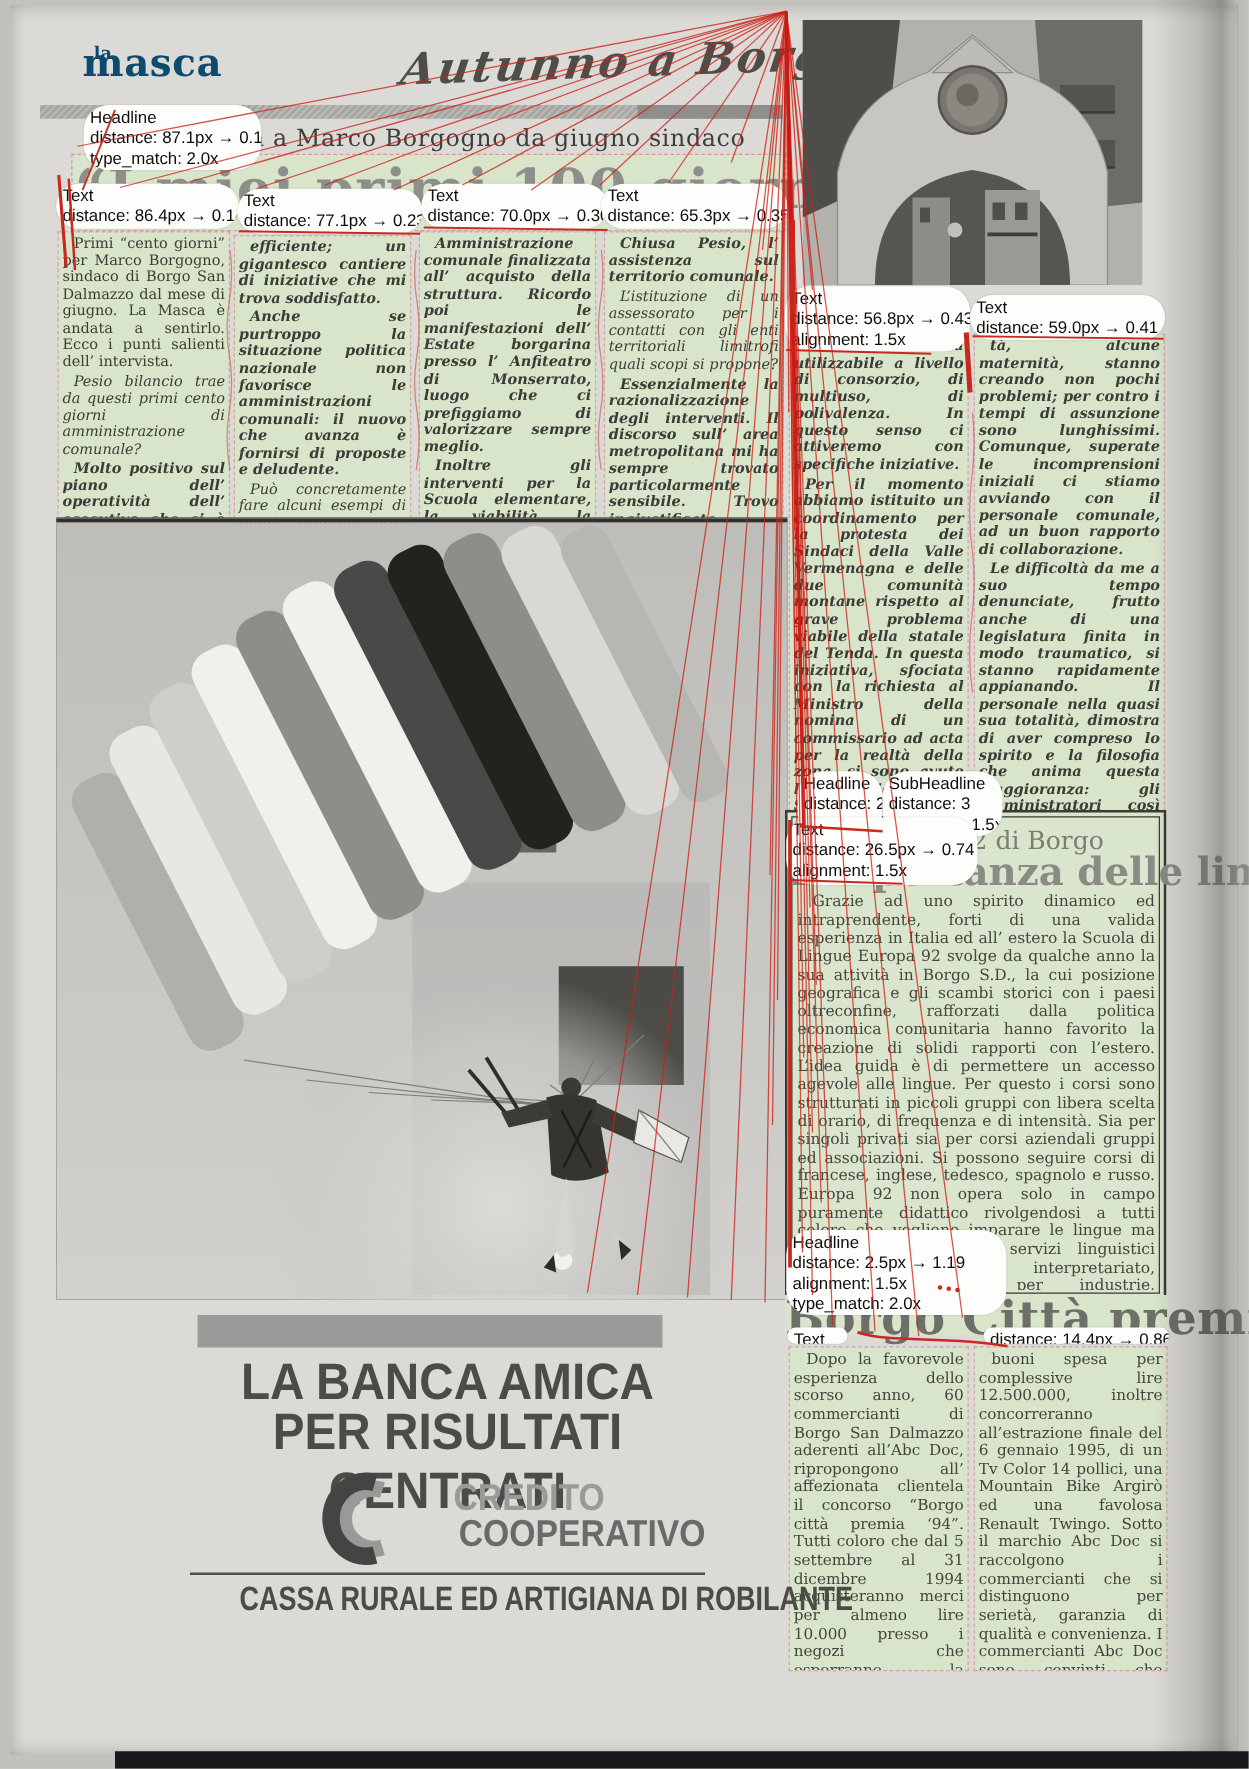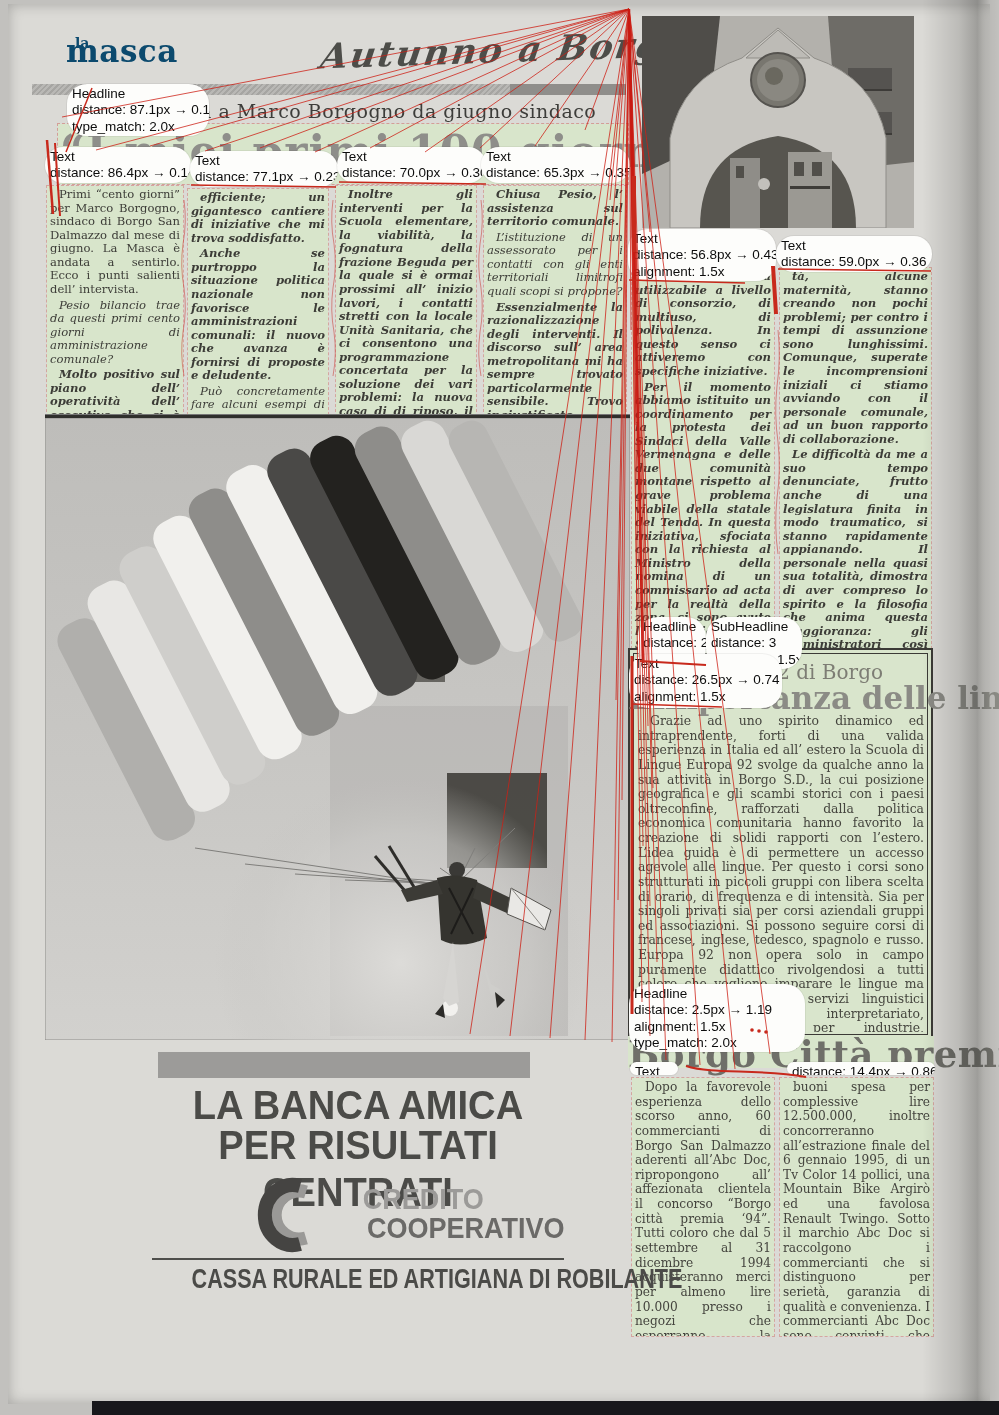--- a/index.html
+++ b/index.html
@@ -109,20 +109,21 @@
     <p class="n">Primi “cento giorni” per Marco Borgogno, sindaco di Borgo San Dalmazzo dal mese di giugno. La Masca è andata a sentirlo. Ecco i punti salienti dell’ intervista.</p>
     <p class="q">Pesio bilancio trae da questi primi cento giorni di amministrazione comunale?</p>
     <p class="a">Molto positivo sul piano dell’ operatività dell’ esecutivo che si è messo al lavoro alacremente. I risultati non si sono fatti attendere: lavori pubblici, scuola, manifestazioni, assistenza, urbanistica, sport, il tutto coordinato da un assessorato alle finanze veramente innovativo ed</p>
   </div>
 <div class="abs col green" style="left:188px;top:189px;width:140px;height:230px;">
     <p class="a">efficiente; un gigantesco cantiere di iniziative che mi trova soddisfatto.</p>
     <p class="a">Anche se purtroppo la situazione politica nazionale non favorisce le amministrazioni comunali: il nuovo che avanza è fornirsi di proposte e deludente.</p>
     <p class="q">Può concretamente fare alcuni esempi di punti programmatici attuati?</p>
   </div>
 <div class="abs col green" style="left:336px;top:186px;width:140px;height:230px;">
+    <p class="a">Amministrazione comunale finalizzata all’ acquisto della struttura. Ricordo poi le manifestazioni dell’ Estate borgarina presso l’ Anfiteatro di Monserrato, luogo che ci prefiggiamo di valorizzare sempre meglio.</p>
     <p class="a">Inoltre gli interventi per la Scuola elementare, la viabilità, la fognatura della frazione Beguda per la quale si è ormai prossimi all’ inizio lavori, i contatti stretti con la locale Unità Sanitaria, che ci consentono una programmazione concertata per la soluzione dei vari problemi: la nuova casa di di riposo, il Mauro di</p>
   </div>
 <div class="abs col green" style="left:484px;top:186px;width:142px;height:230px;">
     <p class="a">Chiusa Pesio, l’ assistenza sul territorio comunale.</p>
     <p class="q">L’istituzione di un assessorato per i contatti con gli enti territoriali limitrofi quali scopi si propone?</p>
     <p class="a">Essenzialmente la razionalizzazione degli interventi. Il discorso sull’ area metropolitana mi ha sempre trovato particolarmente sensibile. Trovo ingiustificato oltreché economicamente incomprensibile che ogni amministratore comunale provveda sul proprio territorio, a fornirsi di strutture per lo sport, per la cultura, per il mercato, senza guardare alla prospettiva di</p>
   </div>
 <div class="abs" id="col-rule"></div>
 
 <div class="abs col green" style="left:632px;top:268px;width:142px;height:380px;">
@@ -241,21 +242,21 @@
   <div>Text</div>
   <div>distance: 65.3px → 0.35</div>
 </div>
 <div class="abs label-box" style="left:628px;top:229px;width:148px;height:52px;">
   <div>Text</div>
   <div>distance: 56.8px → 0.43</div>
   <div>alignment: 1.5x</div>
 </div>
 <div class="abs label-box" style="left:776px;top:236px;width:156px;height:36px;">
   <div>Text</div>
-  <div>distance: 59.0px → 0.36</div>
+  <div>distance: 59.0px → 0.41</div>
 </div>
 <div class="abs label-box" style="left:638px;top:617px;width:68px;height:52px;z-index:59;">
   <div>Headline</div>
   <div>distance: 2</div>
   <div>alignment: 1.5x</div>
 </div>
 <div class="abs label-box" style="left:706px;top:617px;width:96px;height:52px;z-index:60;">
   <div>SubHeadline</div>
   <div>distance: 3</div>
   <div>alignment: 1.5x</div>

